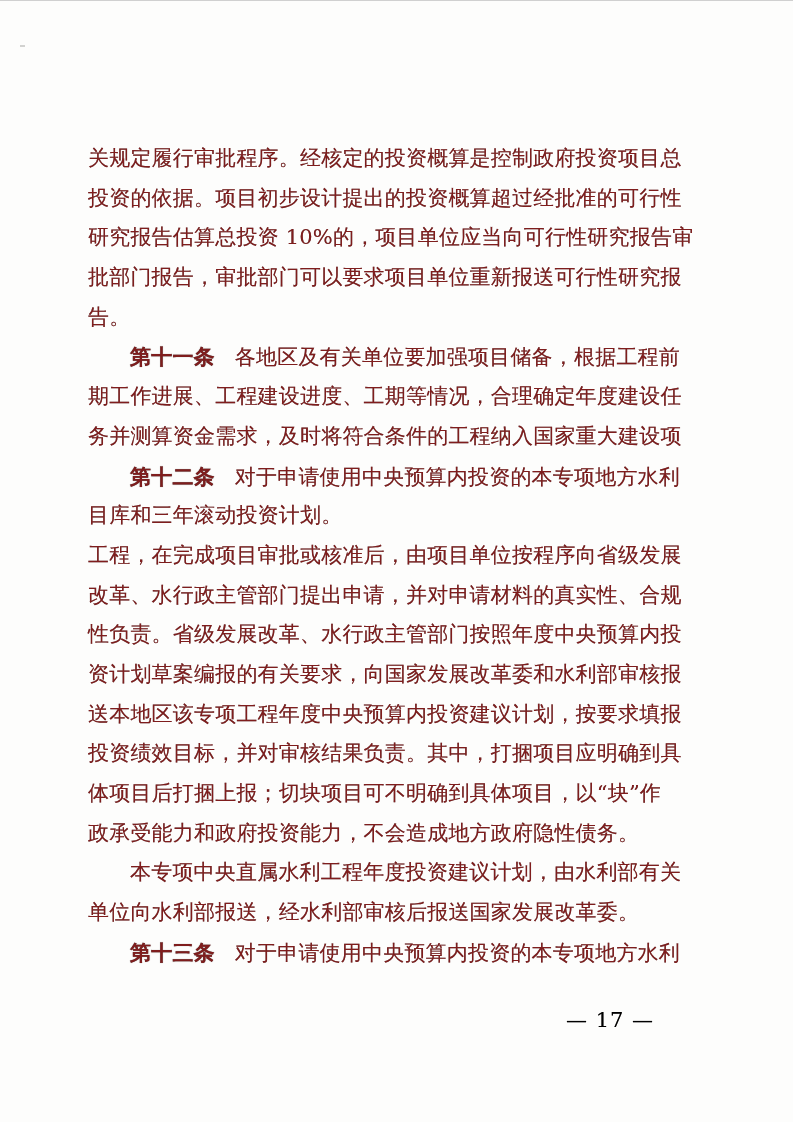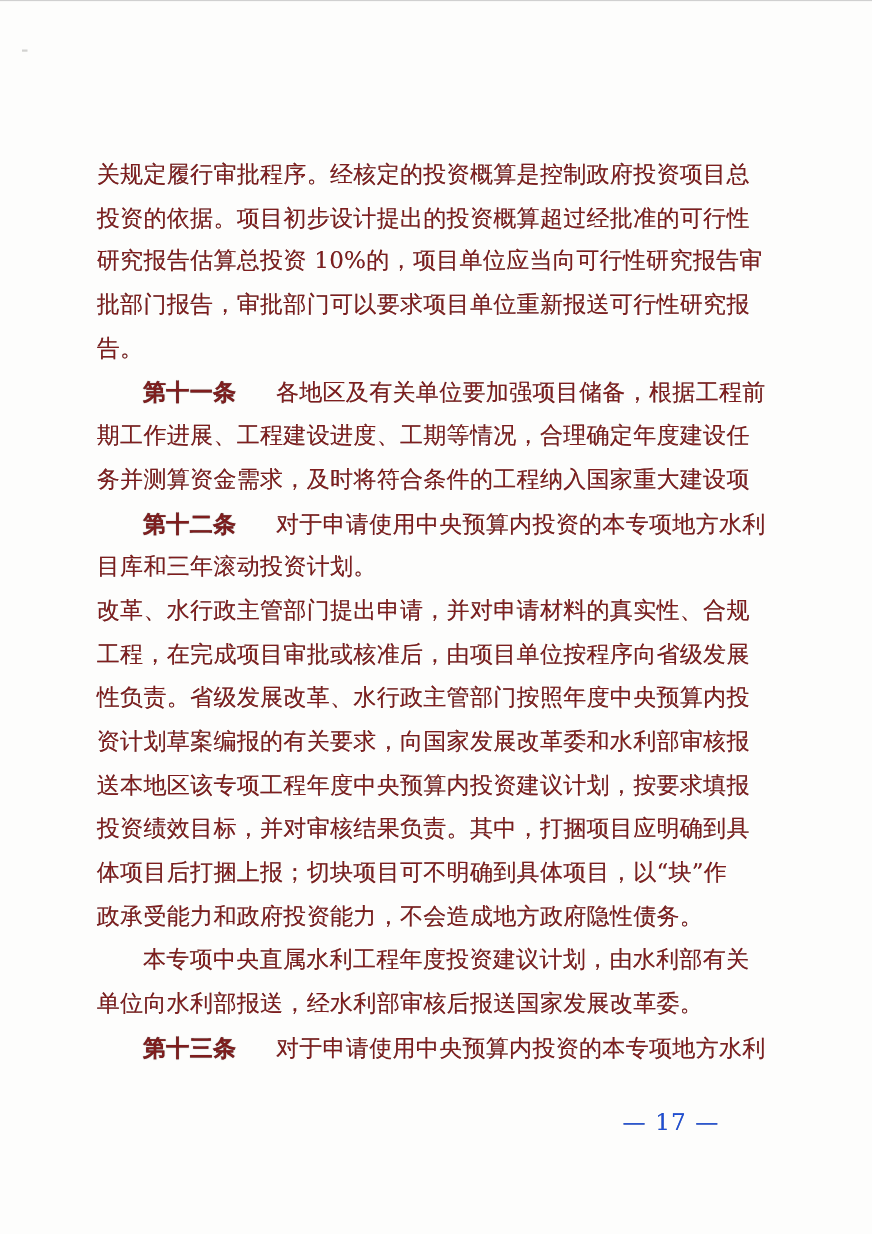--- a/index.html
+++ b/index.html
@@ -40,30 +40,30 @@
   .line {
     height: 39.7px;
     line-height: 39.7px;
     white-space: pre;
   }
   .line.indent {
     padding-left: 42px;
   }
   .lead {
     font-weight: 700;
-    margin-right: 36px;
+    margin-right: 20px;
     text-shadow: 0 0 0.7px rgba(20,18,16,0.8);
   }
   .page-number {
     position: absolute;
     top: 1005px;
     left: 566px;
     font-size: 21px;
     line-height: 30px;
-    color: #1d4ed8;
+    color: #000000;
     letter-spacing: 1px;
     white-space: pre;
     text-shadow: 0 0 0.5px rgba(30,28,25,0.5);
   }
 </style>
 </head>
 <body>
 
 <div class="scan-top-edge"></div>
 <div class="scan-speck"></div>
@@ -72,22 +72,22 @@
     <div class="line"><span>关规定履行审批程序。经核定的投资概算是控制政府投资项目总</span></div>
     <div class="line"><span>投资的依据。项目初步设计提出的投资概算超过经批准的可行性</span></div>
     <div class="line"><span>研究报告估算总投资 10%的，项目单位应当向可行性研究报告审</span></div>
     <div class="line"><span>批部门报告，审批部门可以要求项目单位重新报送可行性研究报</span></div>
     <div class="line"><span>告。</span></div>
     <div class="line indent"><span class="lead">第十一条</span><span>各地区及有关单位要加强项目储备，根据工程前</span></div>
     <div class="line"><span>期工作进展、工程建设进度、工期等情况，合理确定年度建设任</span></div>
     <div class="line"><span>务并测算资金需求，及时将符合条件的工程纳入国家重大建设项</span></div>
     <div class="line indent"><span class="lead">第十二条</span><span>对于申请使用中央预算内投资的本专项地方水利</span></div>
     <div class="line"><span>目库和三年滚动投资计划。</span></div>
+    <div class="line"><span>工程，在完成项目审批或核准后，由项目单位按程序向省级发展</span></div>
     <div class="line"><span>改革、水行政主管部门提出申请，并对申请材料的真实性、合规</span></div>
-    <div class="line"><span>工程，在完成项目审批或核准后，由项目单位按程序向省级发展</span></div>
     <div class="line"><span>性负责。省级发展改革、水行政主管部门按照年度中央预算内投</span></div>
     <div class="line"><span>资计划草案编报的有关要求，向国家发展改革委和水利部审核报</span></div>
     <div class="line"><span>送本地区该专项工程年度中央预算内投资建议计划，按要求填报</span></div>
     <div class="line"><span>投资绩效目标，并对审核结果负责。其中，打捆项目应明确到具</span></div>
     <div class="line"><span>体项目后打捆上报；切块项目可不明确到具体项目，以“块”作</span></div>
     <div class="line"><span>政承受能力和政府投资能力，不会造成地方政府隐性债务。</span></div>
     <div class="line indent"><span>本专项中央直属水利工程年度投资建议计划，由水利部有关</span></div>
     <div class="line"><span>单位向水利部报送，经水利部审核后报送国家发展改革委。</span></div>
     <div class="line indent"><span class="lead">第十三条</span><span>对于申请使用中央预算内投资的本专项地方水利</span></div>
   </div>

